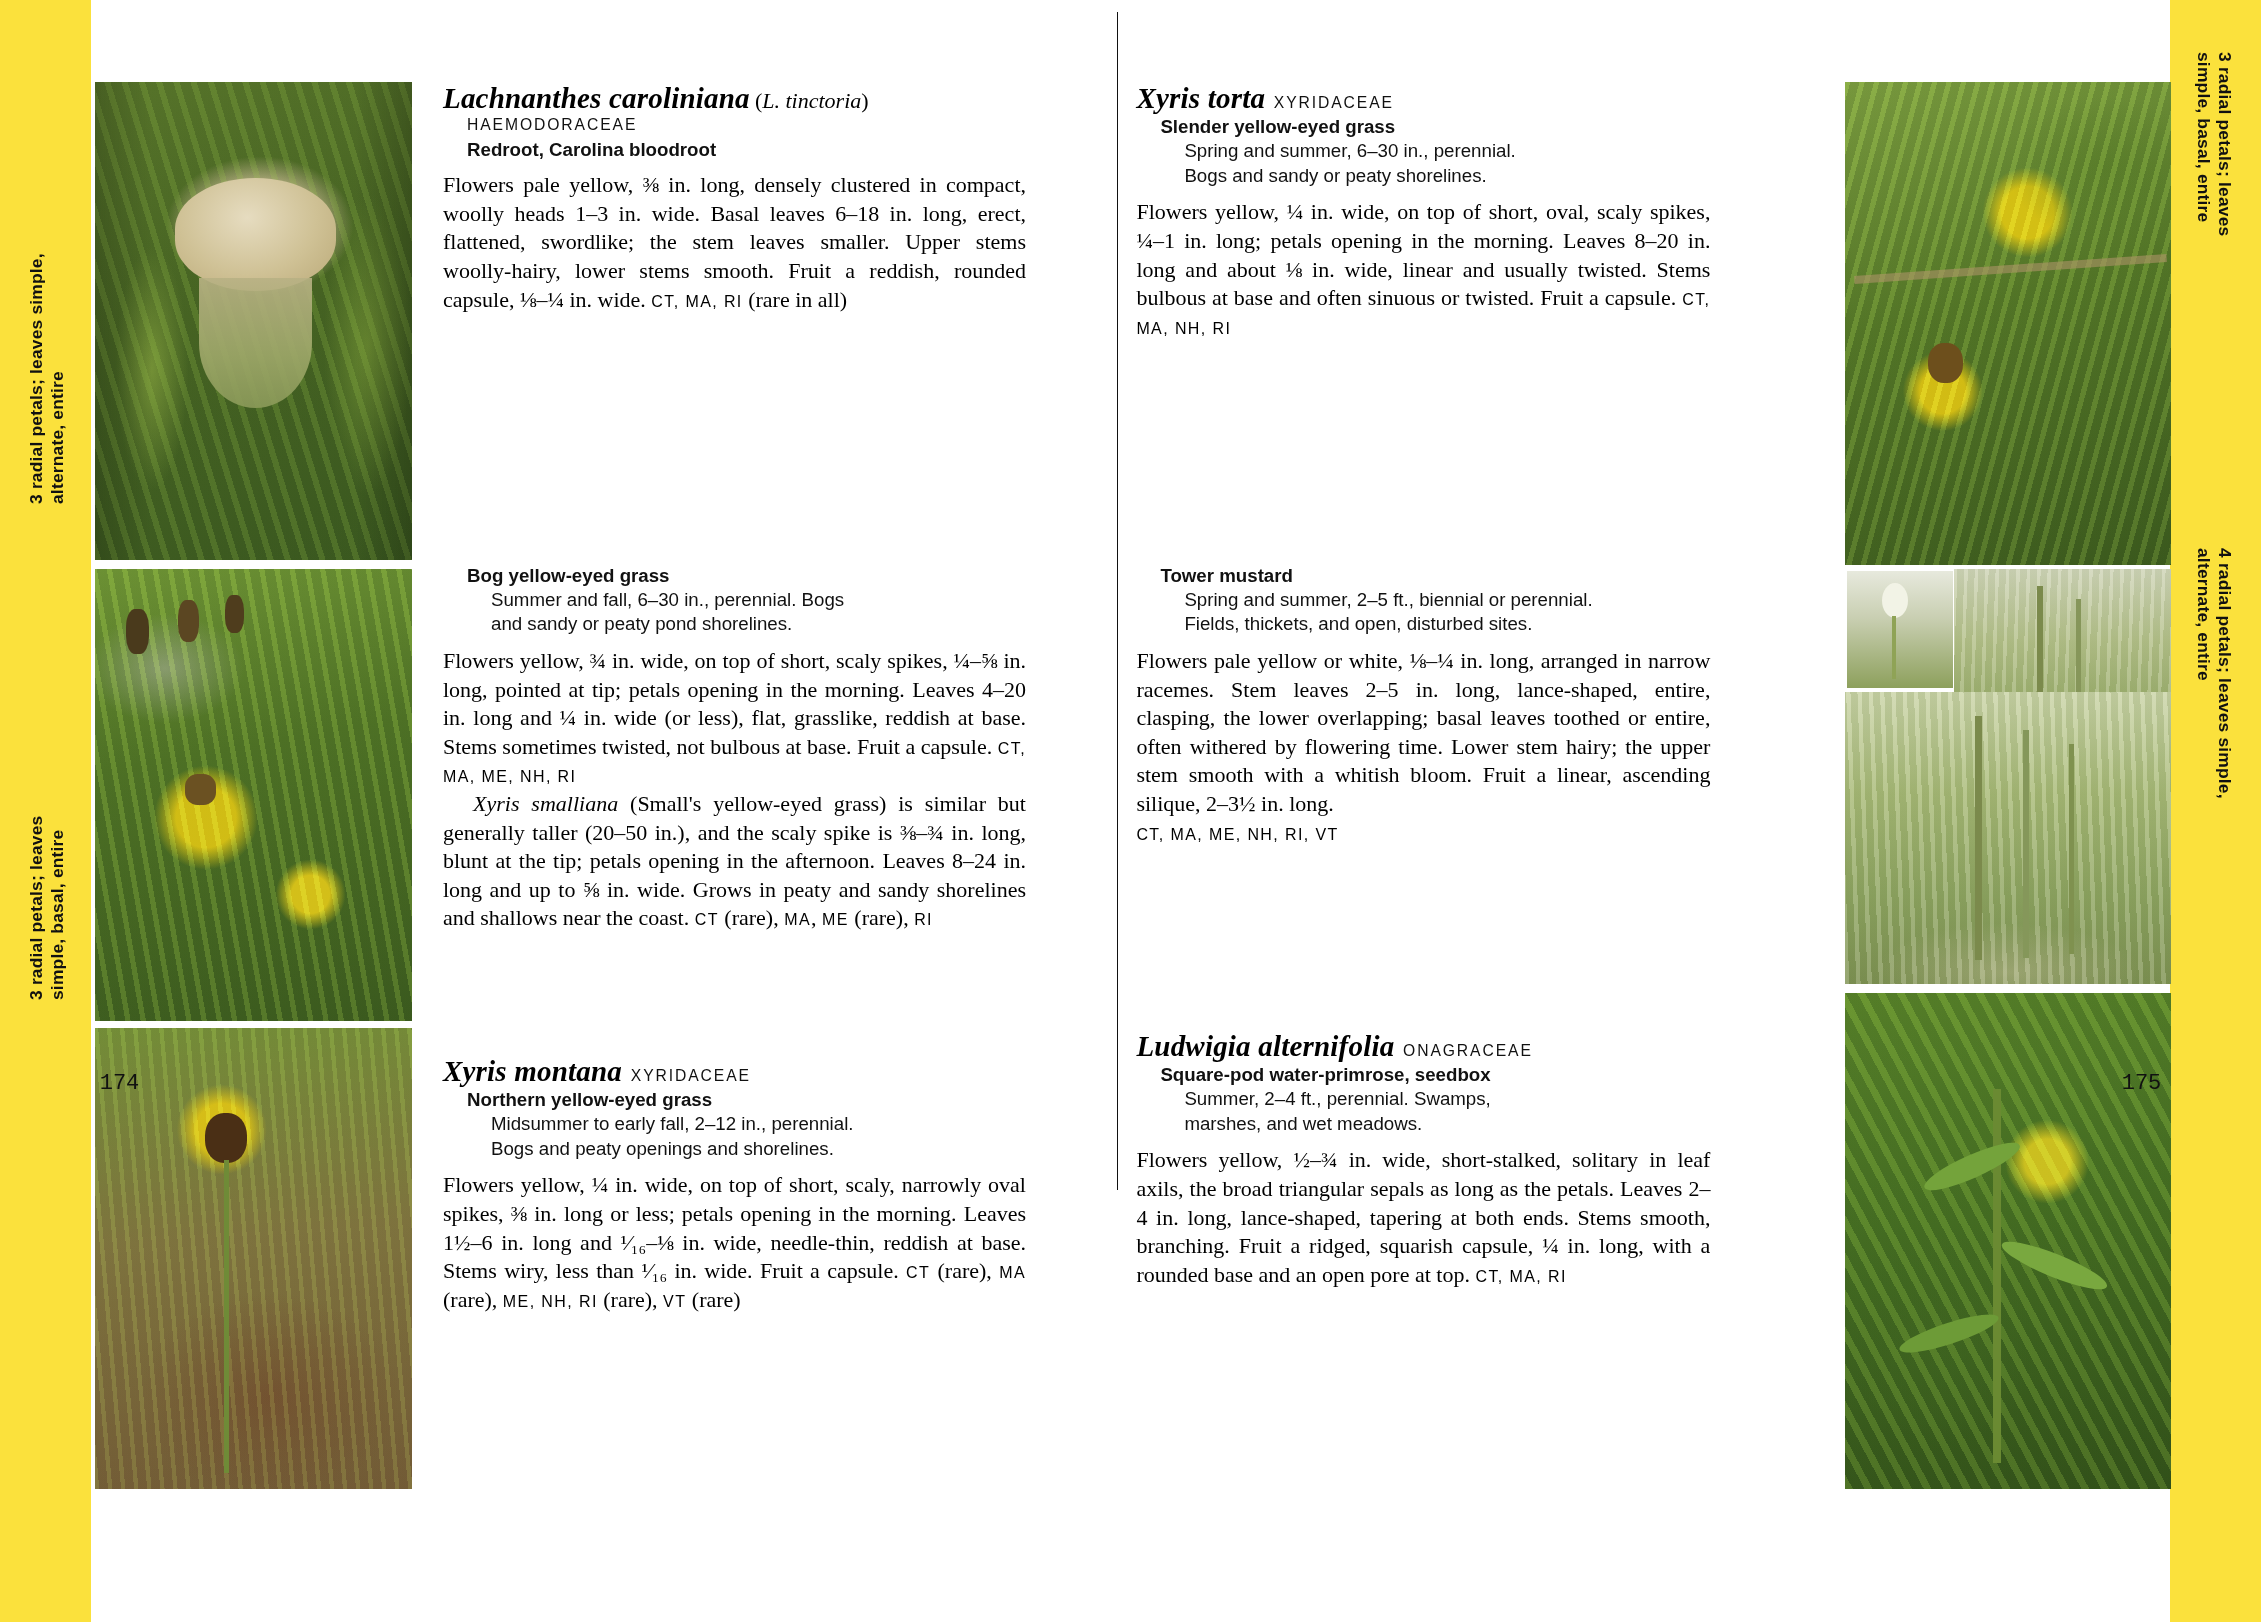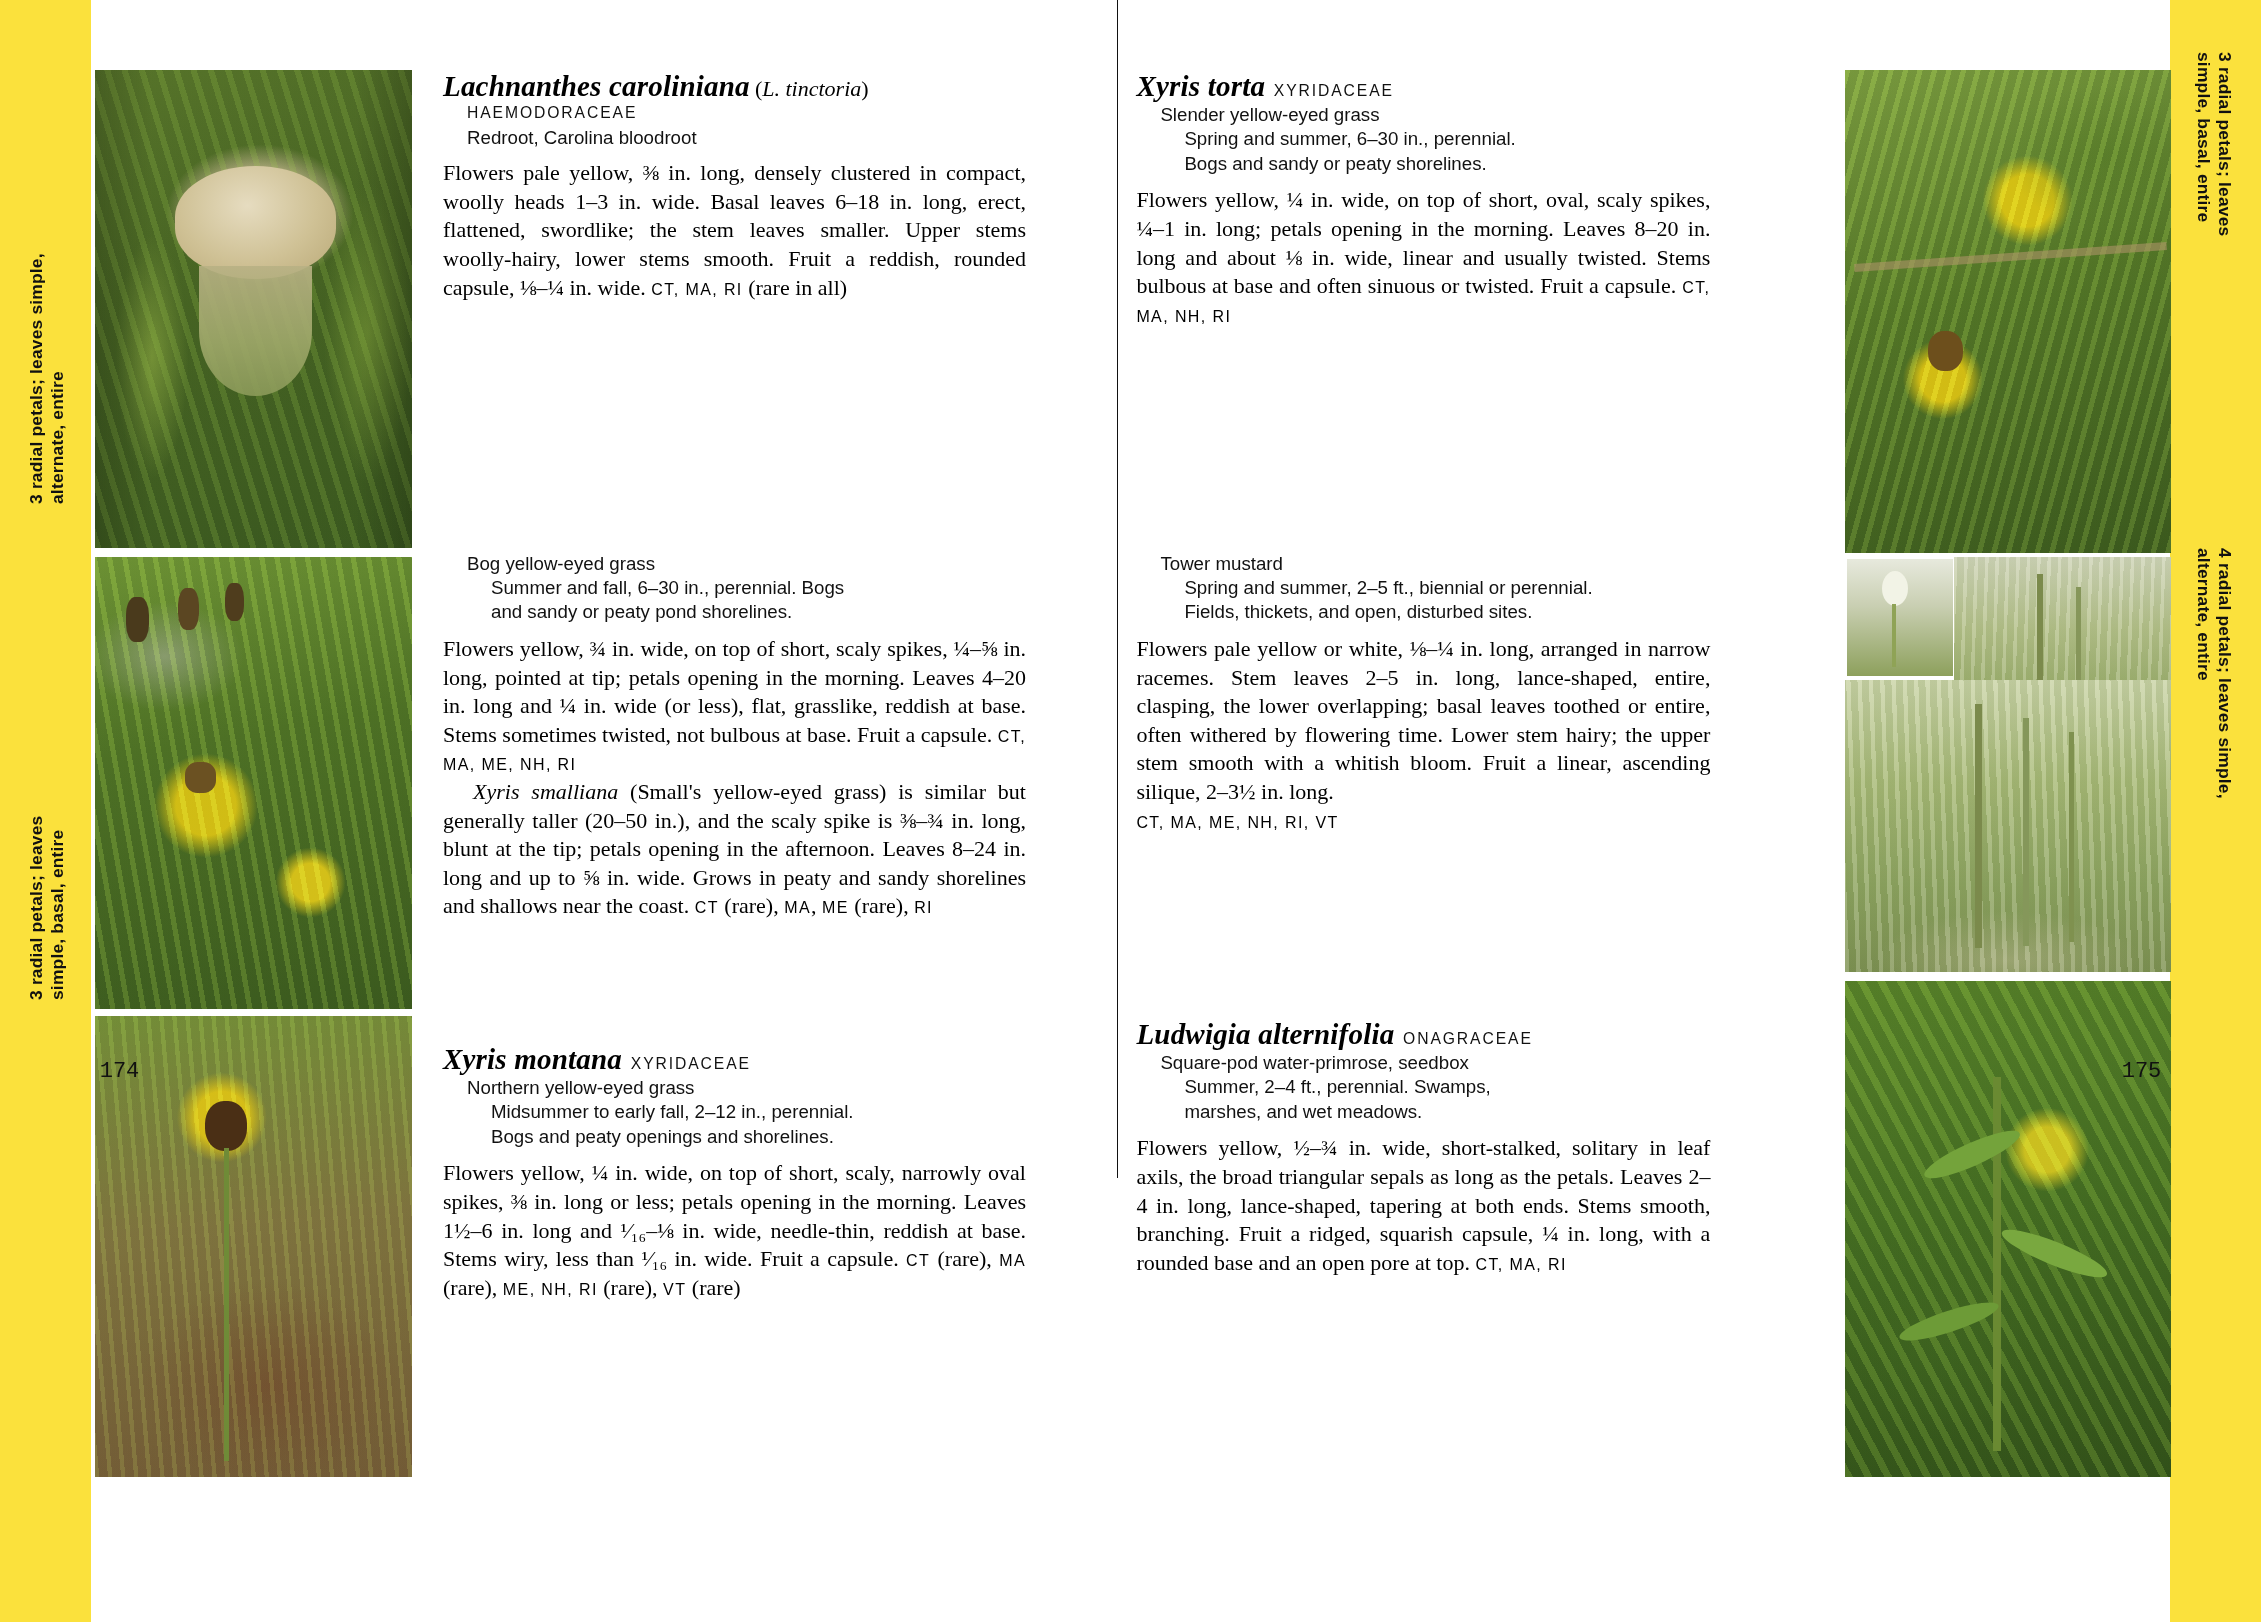--- a/index.html
+++ b/index.html
@@ -47,21 +47,21 @@
   .tab-right .tab-label { right: 26px; }
 
   .tab-l1 { top: 52px;  height: 452px; }
   .tab-l2 { top: 548px; height: 452px; }
   .tab-r1 { top: 52px;  height: 365px; }
   .tab-r2 { top: 548px; height: 452px; }
 
   
   .page {
     position: absolute;
-    top: 0;
+    top: 12px;
     height: 1178px;
   }
   .page-left  { left: 91px;  width: 1026px; border-right: 1.7px solid #111; }
   .page-right { left: 1119px; width: 1051px; }
 
   .folio {
     position: absolute;
     bottom: 94px;
     font-family: Liberation Mono, monospace;
     font-size: 22px;
@@ -114,21 +114,21 @@
   .family-own {
     font-family: "Liberation Sans", sans-serif;
     font-size: 15.7px;
     letter-spacing: 1.9px;
     color: #111;
     display: block;
     margin: 2.6px 0 3.5px 24px;
   }
   .common {
     font-family: "Liberation Sans", sans-serif;
-    font-weight: normal;
+    font-weight: bold;
     font-size: 18.7px;
     color: #111;
     margin: 1.7px 0 0 24px;
     line-height: 1.25;
   }
   .season {
     font-family: "Liberation Sans", sans-serif;
     font-size: 18.7px;
     color: #111;
     margin: 0.9px 0 0 48px;

